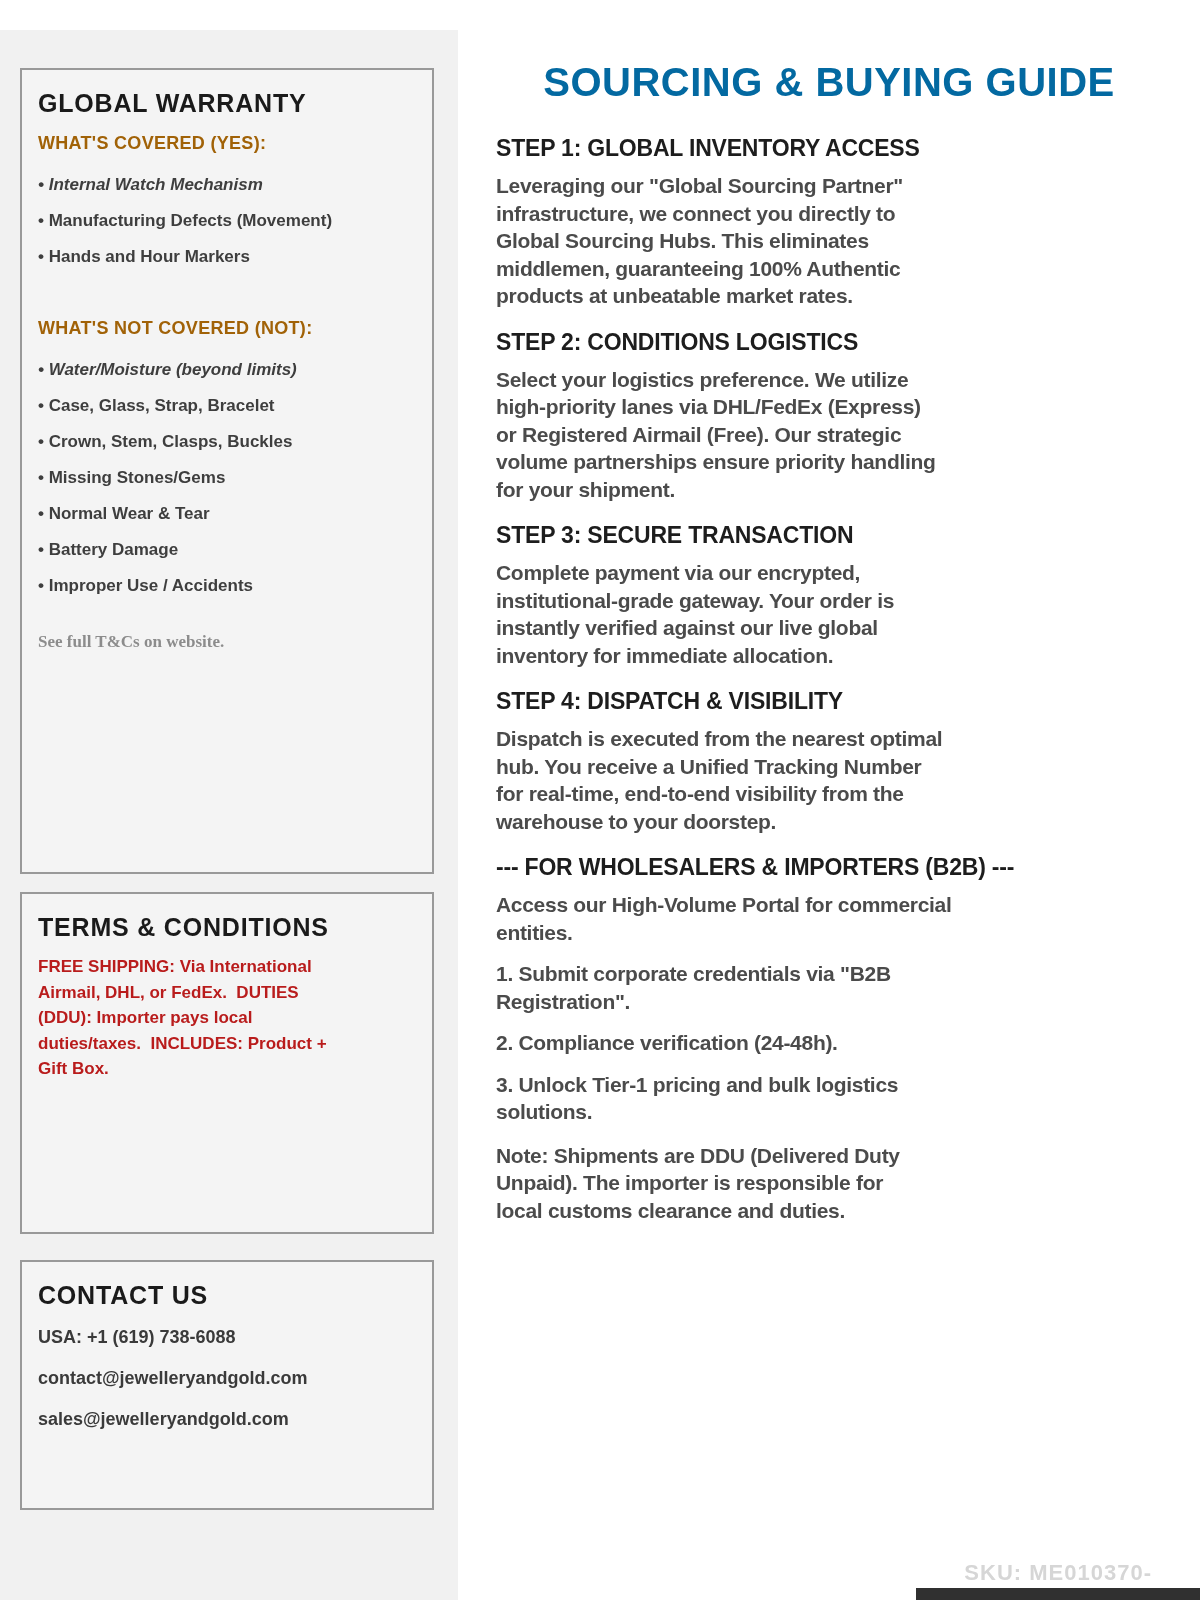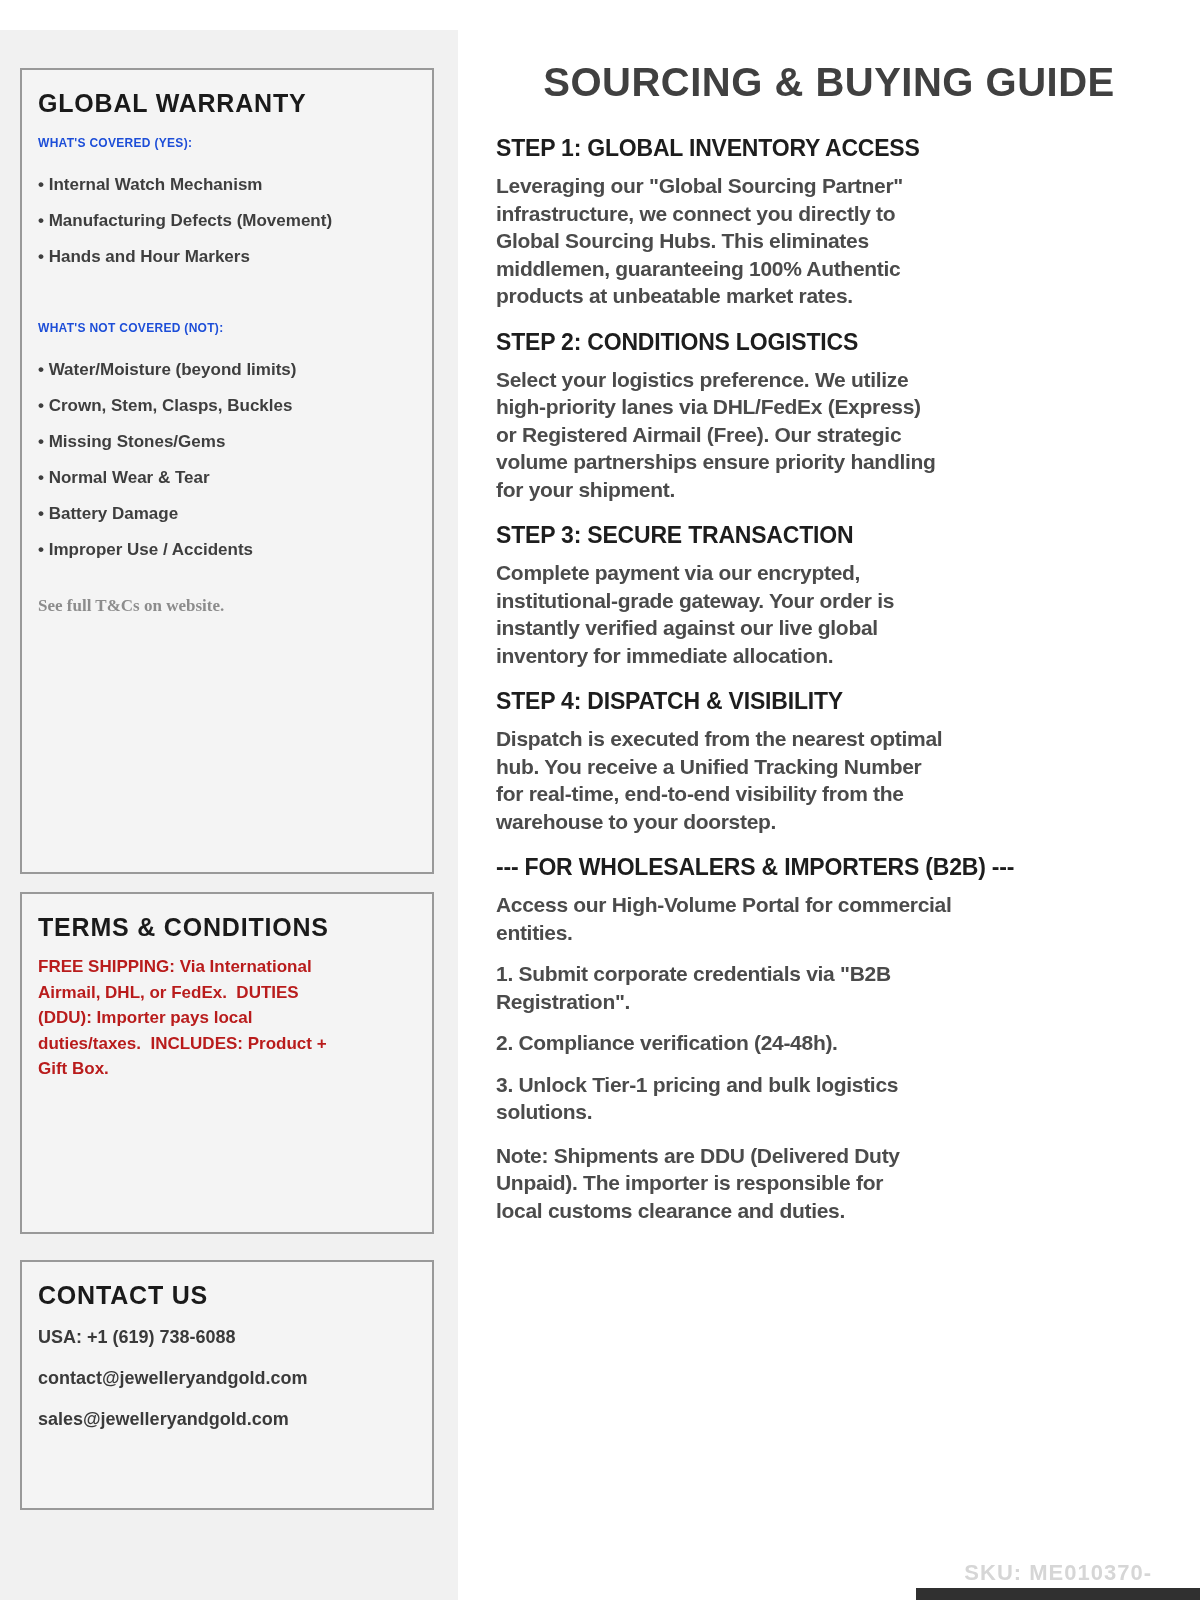--- a/index.html
+++ b/index.html
@@ -29,48 +29,48 @@
     padding:18px 16px;
   }
   .panel-warranty{top:38px;height:806px;}
   .panel-terms{top:862px;height:342px;}
   .panel-contact{top:1230px;height:250px;}
   .panel-title{
     font-size:25px;font-weight:bold;color:#1a1a1a;letter-spacing:0.8px;
     line-height:30px;
   }
   .sub-heading{
-    font-size:12px;font-weight:bold;color:#1d4ed8;letter-spacing:0.3px;
+    font-size:18px;font-weight:bold;color:#a16207;letter-spacing:0.3px;
     margin-top:14px;line-height:22px;
   }
   .sub-heading.second{margin-top:50px;}
   .bullet-list .bullet-item{
     font-size:17px;font-weight:bold;color:#3e3e3e;
     line-height:21px;margin-top:15px;
   }
-  .bullet-list .bullet-item:first-child{margin-top:20px;}
+  .bullet-list .bullet-item:first-child{margin-top:20px;font-style:italic;}
   .footnote{
     font-size:17px;font-weight:bold;color:#8c8c8c;margin-top:36px;font-family:Liberation Serif, serif;
   }
   .terms-body{
     font-size:17px;font-weight:bold;color:#b91c1c;
     line-height:25.5px;margin-top:12px;white-space:pre-line;
   }
   .contact-list .contact-line{
     font-size:18px;font-weight:bold;color:#3a3a3a;
     line-height:22px;margin-top:19px;
   }
   .contact-list .contact-line:first-child{margin-top:16px;}
 
   .main{
     position:absolute;left:458px;top:0;right:0;bottom:0;background:#ffffff;
   }
   .main-title{
     margin:60px 30px 0 30px;text-align:center;
-    font-size:40px;font-weight:bold;color:#404040;
+    font-size:40px;font-weight:bold;color:#0369a1;
     letter-spacing:0.5px;line-height:44px;
   }
   .guide{
     margin:30px 0 0 38px;width:565px;
   }
   .sec-heading{
     font-size:23px;font-weight:bold;color:#1d1d1d;
     letter-spacing:-0.2px;line-height:28px;
     margin:18px 0 10px 0;
   }
@@ -100,20 +100,21 @@
     <div class="panel-title">GLOBAL WARRANTY</div>
     <div class="sub-heading">WHAT'S COVERED (YES):</div>
     <div class="bullet-list">
         <div class="bullet-item">• Internal Watch Mechanism</div>
         <div class="bullet-item">• Manufacturing Defects (Movement)</div>
         <div class="bullet-item">• Hands and Hour Markers</div>
       </div>
     <div class="sub-heading second">WHAT'S NOT COVERED (NOT):</div>
     <div class="bullet-list">
         <div class="bullet-item">• Water/Moisture (beyond limits)</div>
+        <div class="bullet-item">• Case, Glass, Strap, Bracelet</div>
         <div class="bullet-item">• Crown, Stem, Clasps, Buckles</div>
         <div class="bullet-item">• Missing Stones/Gems</div>
         <div class="bullet-item">• Normal Wear &amp; Tear</div>
         <div class="bullet-item">• Battery Damage</div>
         <div class="bullet-item">• Improper Use / Accidents</div>
       </div>
     <div class="footnote">See full T&amp;Cs on website.</div>
   </div>
 
   <div class="panel panel-terms">

